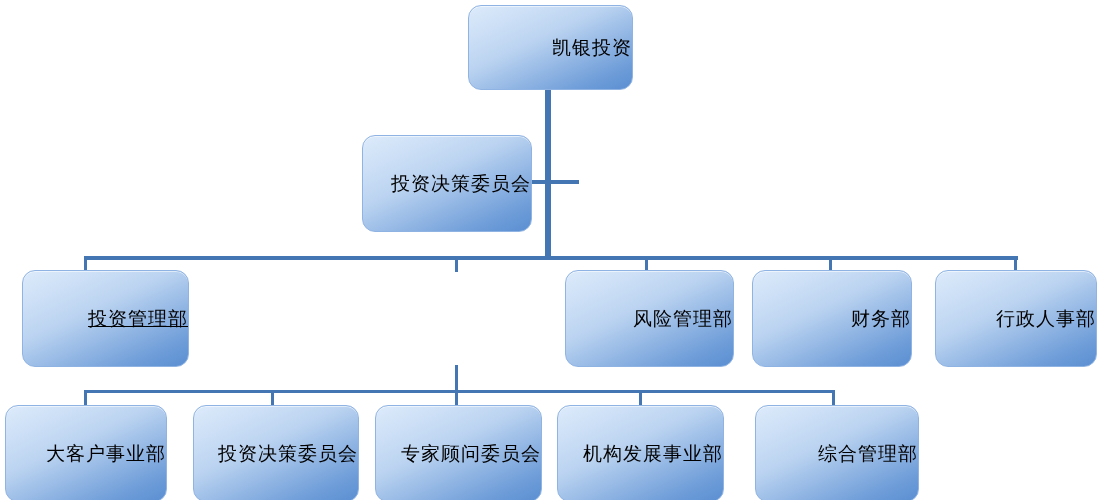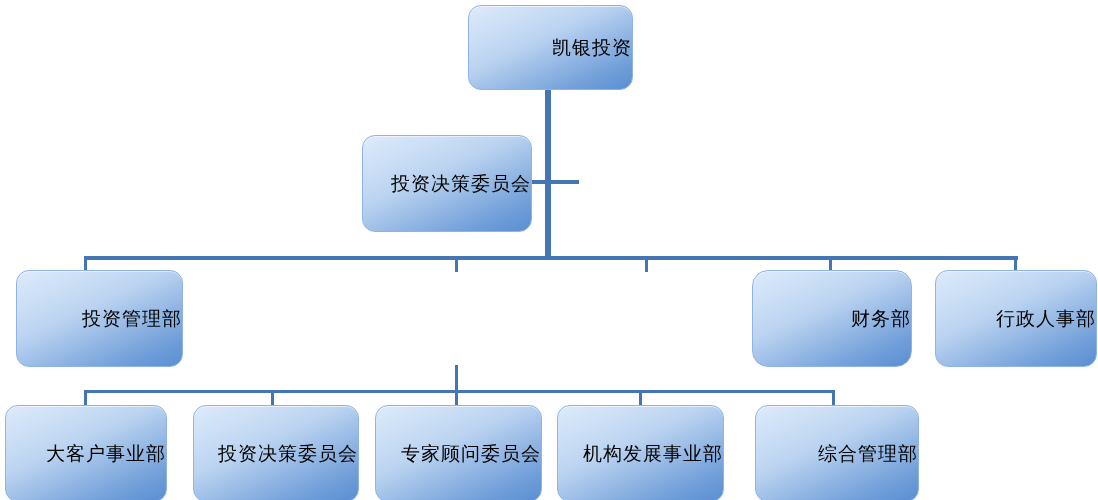--- a/index.html
+++ b/index.html
@@ -62,24 +62,27 @@
   <div class="line" style="left:832px; top:391px; width:3px; height:16px;"></div>
 
   <div class="node" style="left:468px; top:5px; width:163px; height:83px;">
     <span class="label">凯银投资</span>
   </div>
 
   <div class="node" style="left:362px; top:135px; width:168px; height:95px;">
     <span class="label">投资决策委员会</span>
   </div>
 
-  <div class="node" style="left:16px; top:270px; width:165px; height:95px;">
+  <div class="node" style="left:22px; top:270px; width:165px; height:95px;text-decoration:underline;">
     <span class="label">投资管理部</span>
   </div>
-  <div class="node" style="left:752px; top:270px; width:158px; height:95px;border-radius:16px;">
+  <div class="node" style="left:565px; top:270px; width:167px; height:95px;">
+    <span class="label">风险管理部</span>
+  </div>
+  <div class="node" style="left:752px; top:270px; width:158px; height:95px;">
     <span class="label">财务部</span>
   </div>
   <div class="node" style="left:935px; top:270px; width:160px; height:95px;">
     <span class="label">行政人事部</span>
   </div>
 
   <div class="node" style="left:5px; top:405px; width:160px; height:95px;">
     <span class="label">大客户事业部</span>
   </div>
   <div class="node" style="left:193px; top:405px; width:164px; height:95px;">

